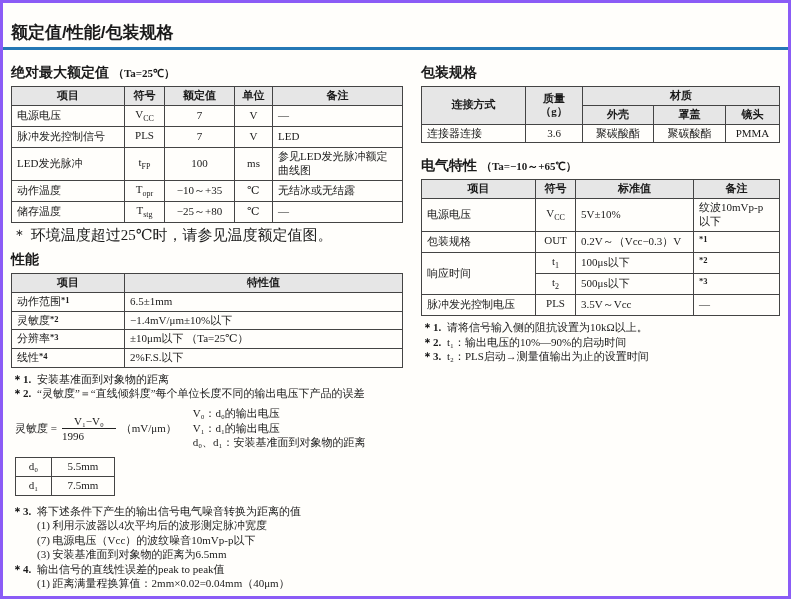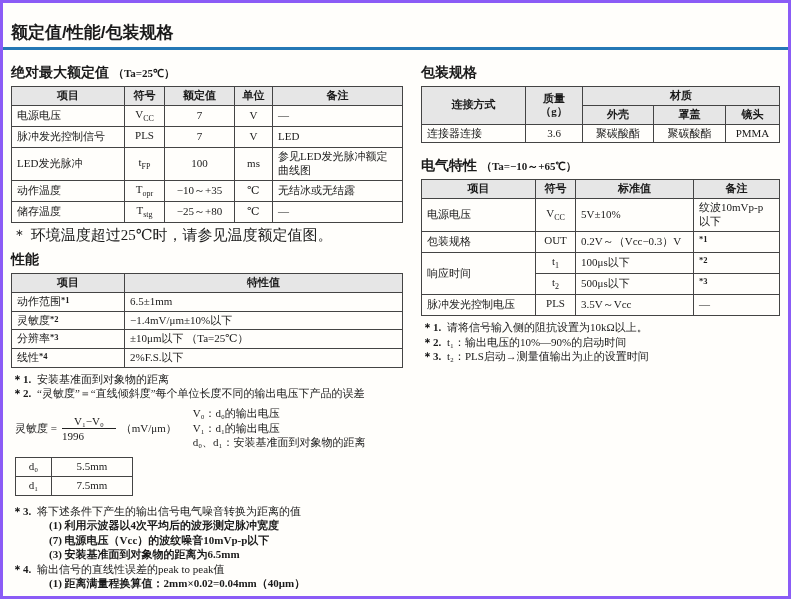--- a/index.html
+++ b/index.html
@@ -27,27 +27,27 @@
   th,td { border:1px solid #444; padding:2px 5px; vertical-align:middle; }
   th { background:#e6e6e6; font-weight:bold; text-align:center; }
   td.center { text-align:center; }
   sub { font-size:8px;margin-top:44px; }
   sup { font-size:8px; }
   .ref { font-size:8.5px; font-weight:bold; vertical-align:top; }
   .footnote { font-size:15px; margin:3px 0 6px 1px; }
   .note-row { display:flex; font-size:11px; line-height:1.32; margin-left:1px; }
   .note-row .nm { font-weight:bold; width:25px; flex:none; }
   .note-row .nt { flex:1; }
-  .sub-items { margin-left:38px; font-size:11px; line-height:1.32;font-weight:bold; }
+  .sub-items { margin-left:26px; font-size:11px; line-height:1.32; }
   .formula { display:flex; align-items:center; font-size:11px; margin:5px 0 7px 4px; }
   .frac { display:flex; flex-direction:column; margin:0 5px; }
   .frac .num { border-bottom:1px solid #222; padding:0 12px 1px 12px; }
   .frac .den { padding-top:1px; }
   .legend { margin-left:16px; line-height:1.35; }
-  .d-table { width:118px; margin:6px 8px 8px 4px; }
+  .d-table { width:100px; margin:6px 8px 8px 4px; }
   .d-table td { text-align:center; padding:2px 4px; }
   .d-table .dk { width:36px; }
   .elec-notes { margin-top:4px; }
 </style>
 </head>
 <body>
 
 <div class="page">
 
   <div class="h1">额定值/性能/包装规格</div>

